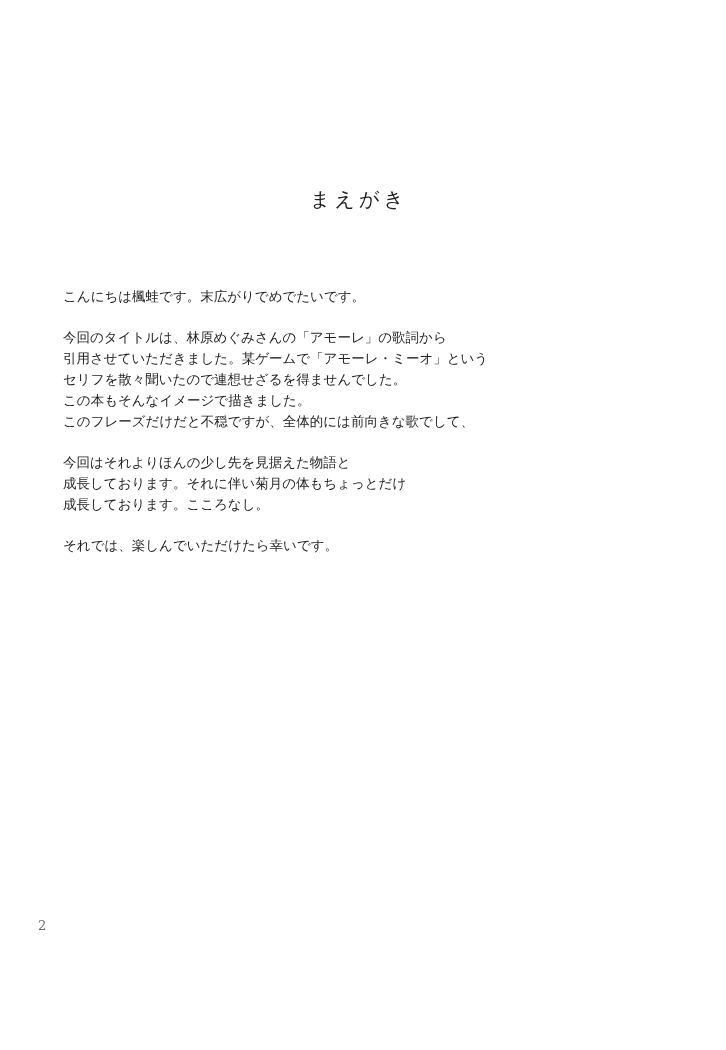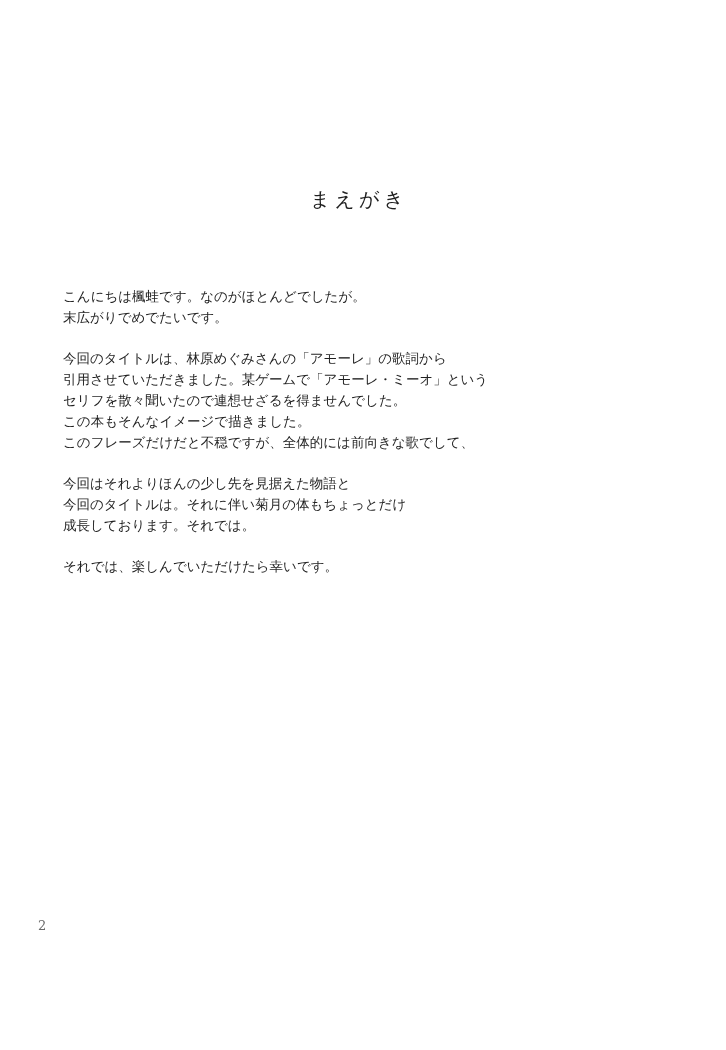--- a/index.html
+++ b/index.html
@@ -358,36 +358,35 @@
         <i style="background: rgb(155, 155, 155);"></i>
         <i style="background: rgb(255, 255, 255);"></i>
       </div>
   </div>
 
   <div class="doc-title">まえがき</div>
 
   <div class="body-copy">
 
     <p class="para">
-      <span class="line">こんにちは楓蛙です。なのがほとんどでしたが。</span>
-      <span class="line">末広がりでめでたいです。</span>
+      <span class="line">こんにちは楓蛙です。末広がりでめでたいです。</span>
     </p>
 
     <p class="para">
       <span class="line">今回のタイトルは、林原めぐみさんの「アモーレ」の歌詞から</span>
       <span class="line">引用させていただきました。某ゲームで「アモーレ・ミーオ」という</span>
       <span class="line">セリフを散々聞いたので連想せざるを得ませんでした。</span>
       <span class="line">この本もそんなイメージで描きました。</span>
       <span class="line">このフレーズだけだと不穏ですが、全体的には前向きな歌でして、</span>
     </p>
 
     <p class="para">
       <span class="line">今回はそれよりほんの少し先を見据えた物語と</span>
-      <span class="line">今回のタイトルは。それに伴い菊月の体もちょっとだけ</span>
-      <span class="line">成長しております。それでは。</span>
+      <span class="line">成長しております。それに伴い菊月の体もちょっとだけ</span>
+      <span class="line">成長しております。こころなし。</span>
     </p>
 
     <p class="para">
       <span class="line">それでは、楽しんでいただけたら幸いです。</span>
     </p>
 
   </div>
 
   <div class="page-number">2</div>
 

